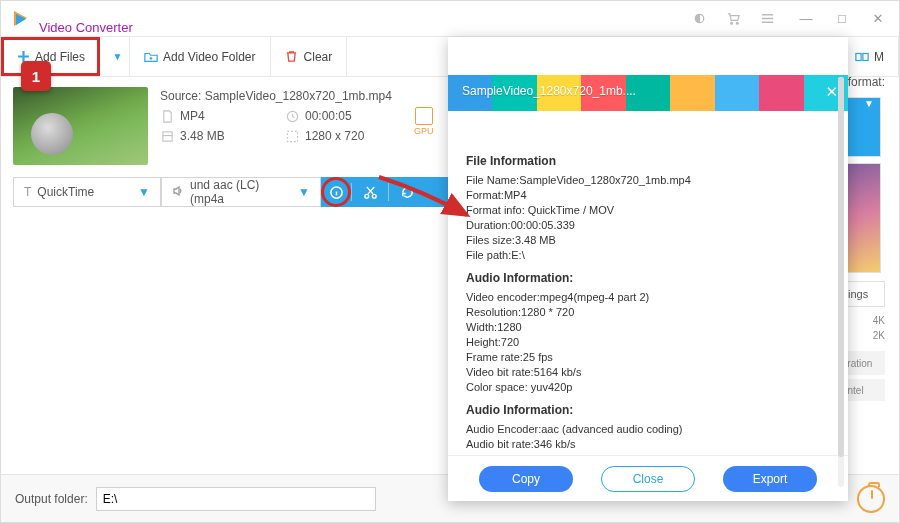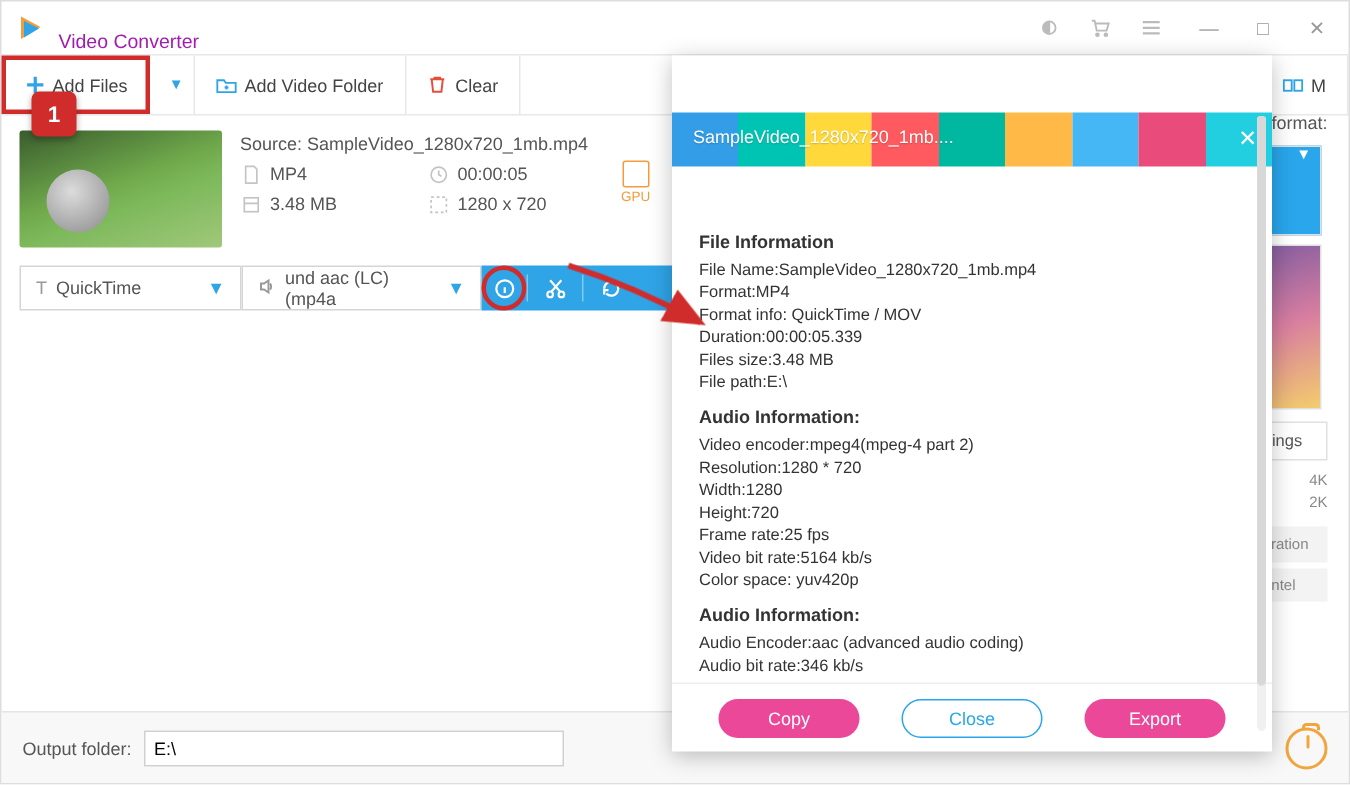--- a/index.html
+++ b/index.html
@@ -78,21 +78,21 @@
 .stripes > div { flex: 1; }
 .s0{background:#349de8}.s1{background:#00c4b3}.s2{background:#ffd93c}.s3{background:#ff5a5f}.s4{background:#00b8a0}.s5{background:#ffb946}.s6{background:#46b7f5}.s7{background:#e94b7a}.s8{background:#22cfe0}
 .popup-title { position: absolute; left: 14px; top: 9px; color: #fff; font-size: 12px; text-shadow: 0 1px 1px rgba(0,0,0,0.2); }
 .popup-close { position: absolute; right: 10px; top: 8px; color: #fff; font-size: 15px; cursor: pointer; }
 .popup-body { flex: 1; padding: 14px 18px 6px 18px; overflow: auto; font-size: 11px; color: #333; margin-top: 29px; }
 .popup-body h4 { font-size: 12px; font-weight: bold; margin-bottom: 6px; margin-top: 10px; }
 .popup-body h4:first-child { margin-top: 0; }
 .popup-body .line { margin: 3px 0; }
 .popup-footer { height: 46px; display: flex; align-items: center; justify-content: center; gap: 28px; border-top: 1px solid #eee; }
 .pf-btn { width: 94px; height: 26px; border-radius: 13px; display: flex; align-items: center; justify-content: center; font-size: 12px; cursor: pointer; }
-.pf-btn.primary { background: #ec4899; color: #fff; }
+.pf-btn.primary { background: #3b82f6; color: #fff; }
 .pf-btn.secondary { background: #fff; color: #29a6ec; border: 1px solid #29a6ec; }
 
 
 .arrow { position: absolute; left: 372px; top: 170px; width: 102px; height: 54px; z-index: 60; pointer-events: none; }
 
 .scrollbar-fake { position: absolute; right: 4px; top: 40px; width: 6px; height: 410px; background: #f0f0f0; border-radius: 3px; }
 .scrollbar-thumb { position: absolute; top: 0; width: 100%; height: 380px; background: #d8d8d8; border-radius: 3px; }
 </style>
 </head>
 <body>

